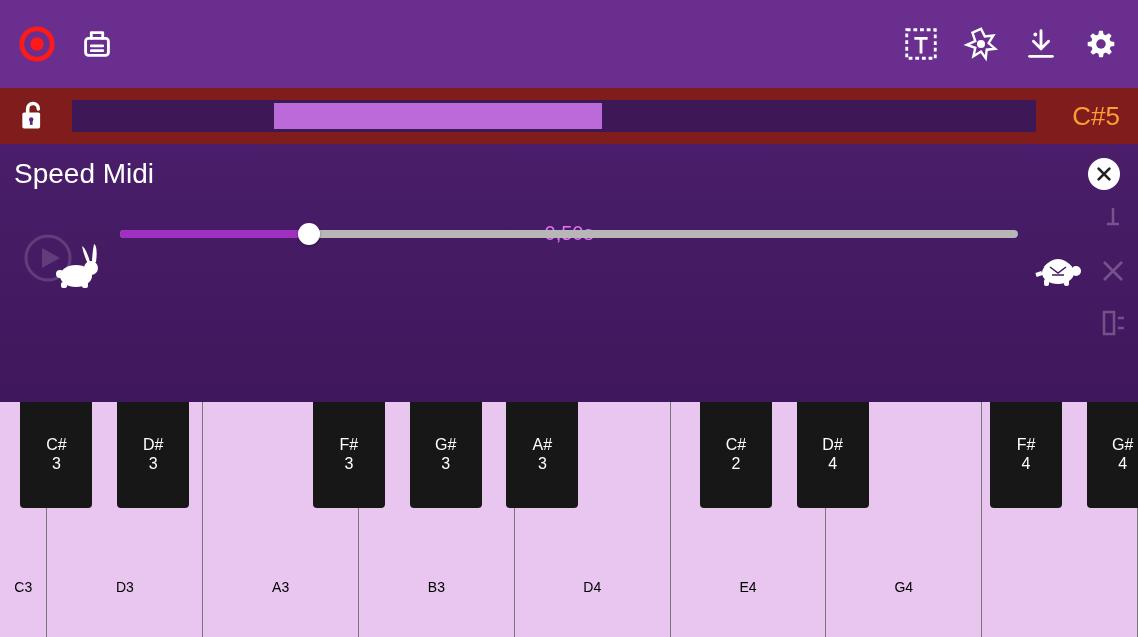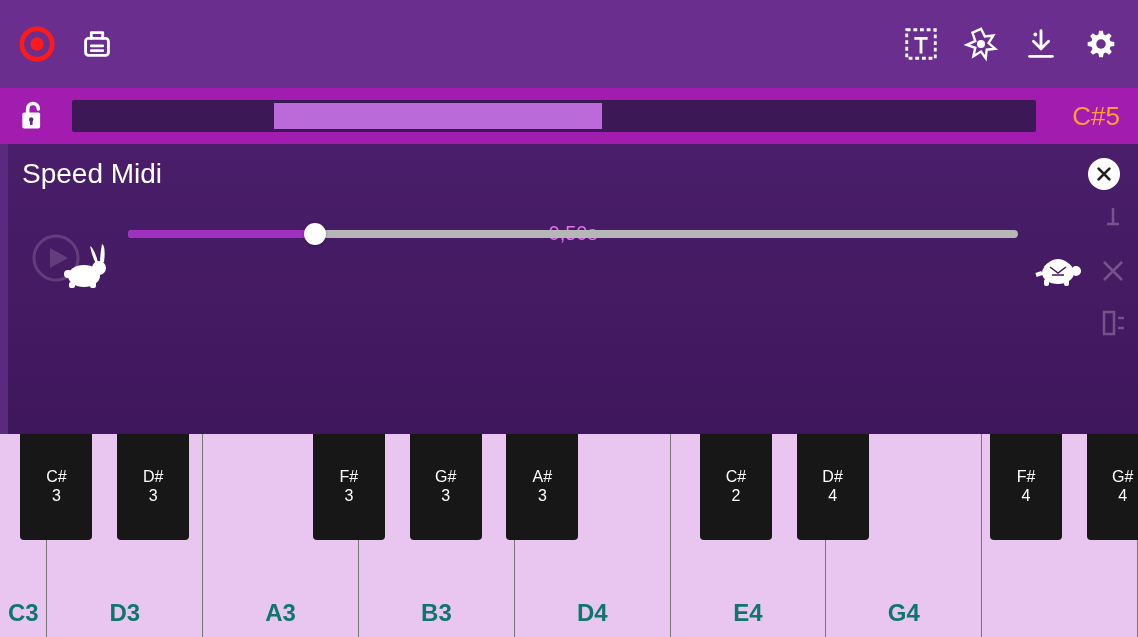--- a/index.html
+++ b/index.html
@@ -15,21 +15,21 @@
     padding: 0 18px;
     gap: 22px;
   }
   .toolbar .spacer { flex: 1; }
   .ico { width: 38px; height: 38px; display: flex; align-items: center; justify-content: center; cursor: pointer; }
   .ico svg { width: 100%; height: 100%; }
 
   
   .subbar {
     height: 56px;
-    background: #a21caf;
+    background: #7f1d1d;
     display: flex;
     align-items: center;
     padding: 0 18px;
     gap: 24px;
   }
   .rangebar {
     flex: 1;
     height: 32px;
     background: #3c1857;
     border-radius: 2px;
@@ -48,23 +48,22 @@
     color: #ff9d33;
     font-size: 26px;
     font-weight: 500;
     min-width: 60px;
     text-align: right;
   }
 
   
   .dialog {
     position: relative;
-    height: 290px;
+    height: 258px;
     background: linear-gradient(#4a1e6a, #3f175c);
-    margin-left: 8px;
   }
   .dialog-title {
     color: #fff;
     font-size: 28px;
     padding: 14px 14px 0 14px;
   }
   .close-btn {
     position: absolute;
     top: 14px;
     right: 18px;
@@ -159,23 +158,23 @@
     background: #e8c6ef;
     cursor: pointer;
     display: flex;
     align-items: flex-end;
     justify-content: center;
     padding-bottom: 42px;
   }
   .white-key:first-child { flex: 0.3; }
   .white-key:last-child { border-right: none; flex: 0.5; }
   .white-key-label {
-    color: #0f766e;
-    font-size: 24px;
-    font-weight: 700;
+    color: #000000;
+    font-size: 14px;
+    font-weight: 400;
   }
   .black-keys {
     position: absolute;
     top: 0;
     left: 0;
     right: 0;
     height: 45%;
     pointer-events: none;
   }
   .black-key {

